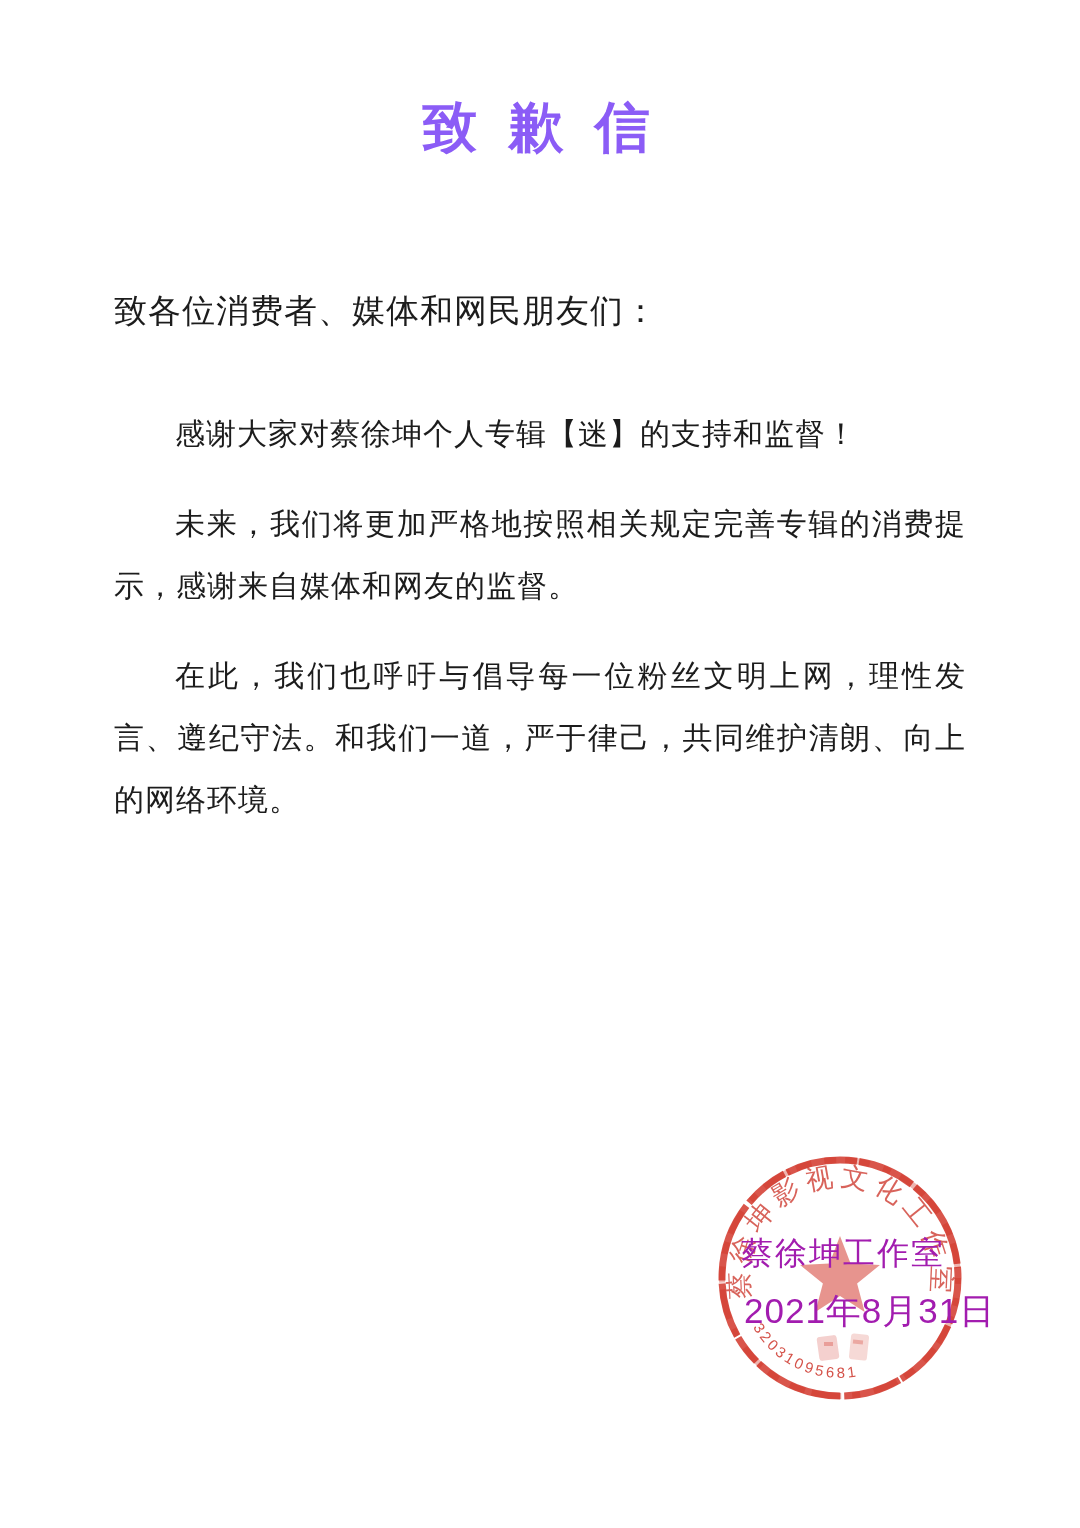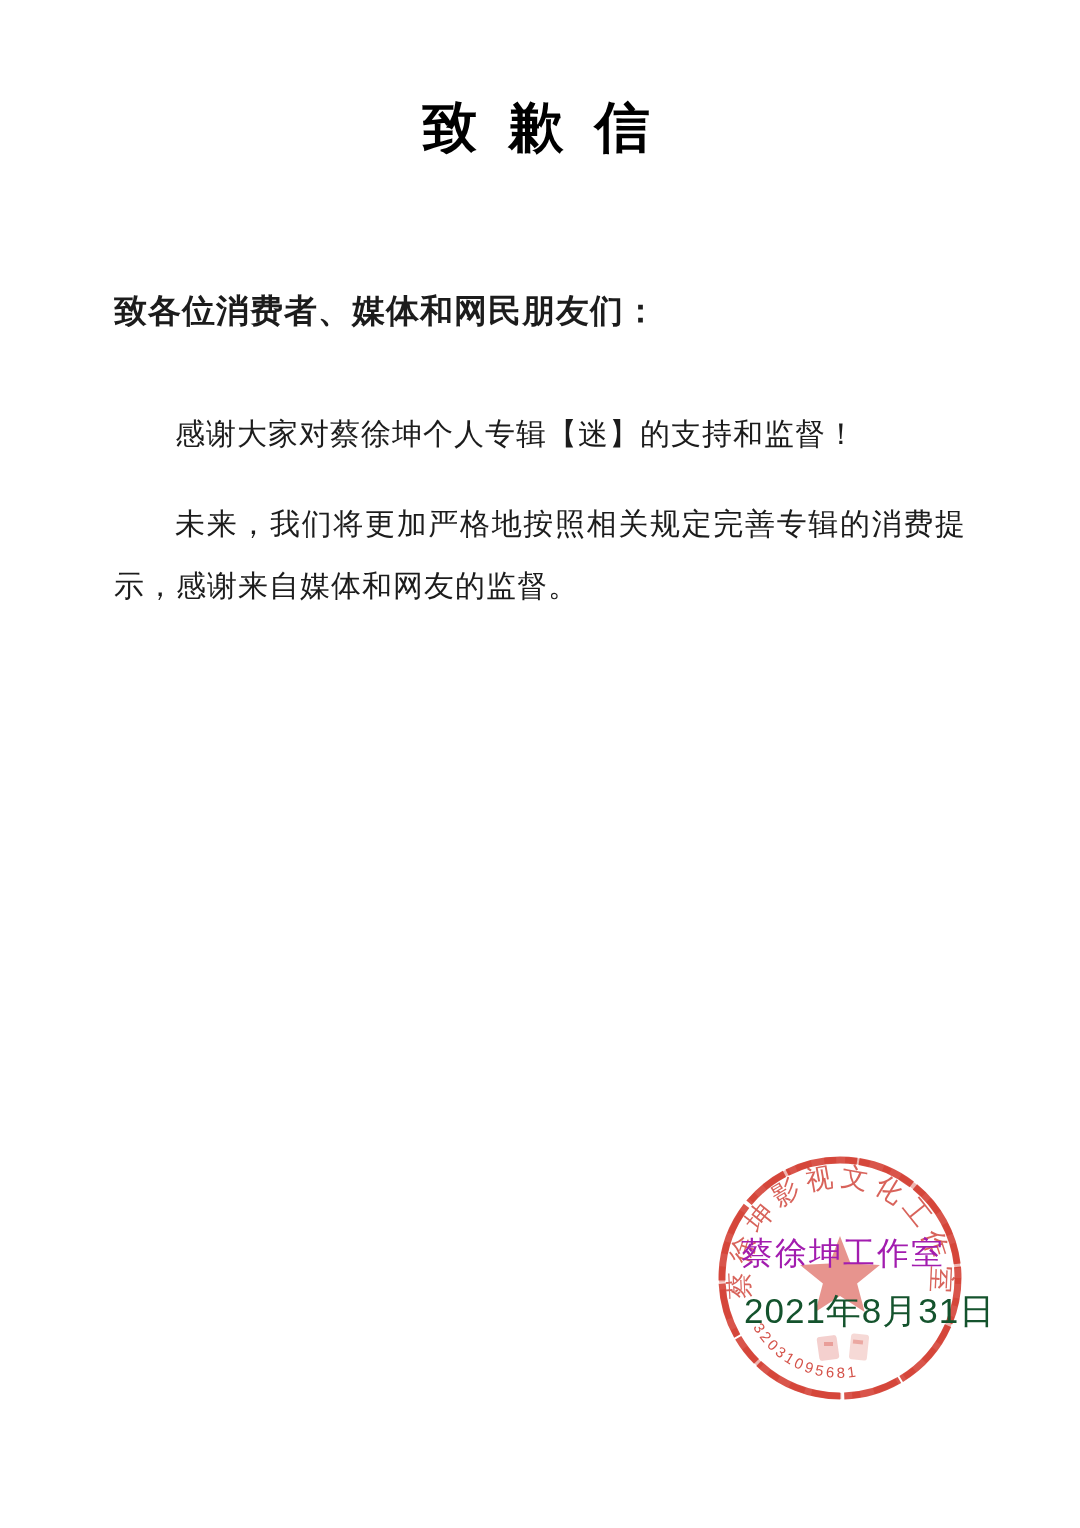--- a/index.html
+++ b/index.html
@@ -13,32 +13,31 @@
     color:#1c1c1c;
   }
   .title{
     margin:0;
     padding-top:96px;
     text-align:center;
     font-size:55px;
     line-height:63px;
     font-weight:700;
     letter-spacing:8px;
-    color:#000000;
+    color:#8b5cf6;
   }
   .content{
     width:852px;
     margin-left:114px;
   }
   .salutation{
     margin:132px 0 0 0;
     font-size:33px;
     line-height:40px;
     letter-spacing:1px;
-    font-weight:bold;
   }
   .para{
     margin:28px 0 0 0;
     font-size:30px;
     line-height:62px;
     text-align:justify;
     text-indent:61px;
     letter-spacing:1px;
   }
   .para.first{ margin-top:72px;font-family:Liberation Serif, serif; }
@@ -48,41 +47,42 @@
     font-size:32px;
     letter-spacing:2px;
     color:#a21caf;
     z-index:3;
   }
   .sig-date{
     position:absolute;
     left:744px;top:1288px;
     font-size:35px;
     letter-spacing:1px;
-    color:#14532d;
+    color:#a21caf;
     z-index:3;
   }
   .seal{
     position:absolute;
     left:712px;top:1150px;
     width:256px;height:256px;
     z-index:2;
   }
 </style>
 </head>
 <body>
 
 <div class="page">
 
   <h1 class="title">致 歉 信</h1>
 
   <div class="content">
     <p class="salutation">致各位消费者、媒体和网民朋友们：</p>
     <p class="para first">感谢大家对蔡徐坤个人专辑【迷】的支持和监督！</p>
     <p class="para">未来，我们将更加严格地按照相关规定完善专辑的消费提示，感谢来自媒体和网友的监督。</p>
+    <p class="para">在此，我们也呼吁与倡导每一位粉丝文明上网，理性发言、遵纪守法。和我们一道，严于律己，共同维护清朗、向上的网络环境。</p>
   </div>
 
   <svg class="seal" viewBox="0 0 256 256" aria-hidden="true">
 
     <circle cx="128" cy="128" r="118" fill="none" stroke="#cf2a1e" stroke-width="7" opacity="0.8" stroke-dasharray="46 3 72 2 58 4 90 3 30 2 55 3 80 4"></circle>
     <circle cx="128" cy="128" r="118" fill="none" stroke="#cf2a1e" stroke-width="6" opacity="0.35" stroke-dasharray="12 9 25 14 8 11 30 7 16 13" stroke-dashoffset="40"></circle>
 
     <defs>
       <path id="arcTop" d="M 41.6 159.5 A 92 92 0 1 1 214.4 159.5" fill="none"></path>
       <path id="arcNum" d="M 37.4 170.3 A 100 100 0 0 0 145.4 226.5" fill="none"></path>

